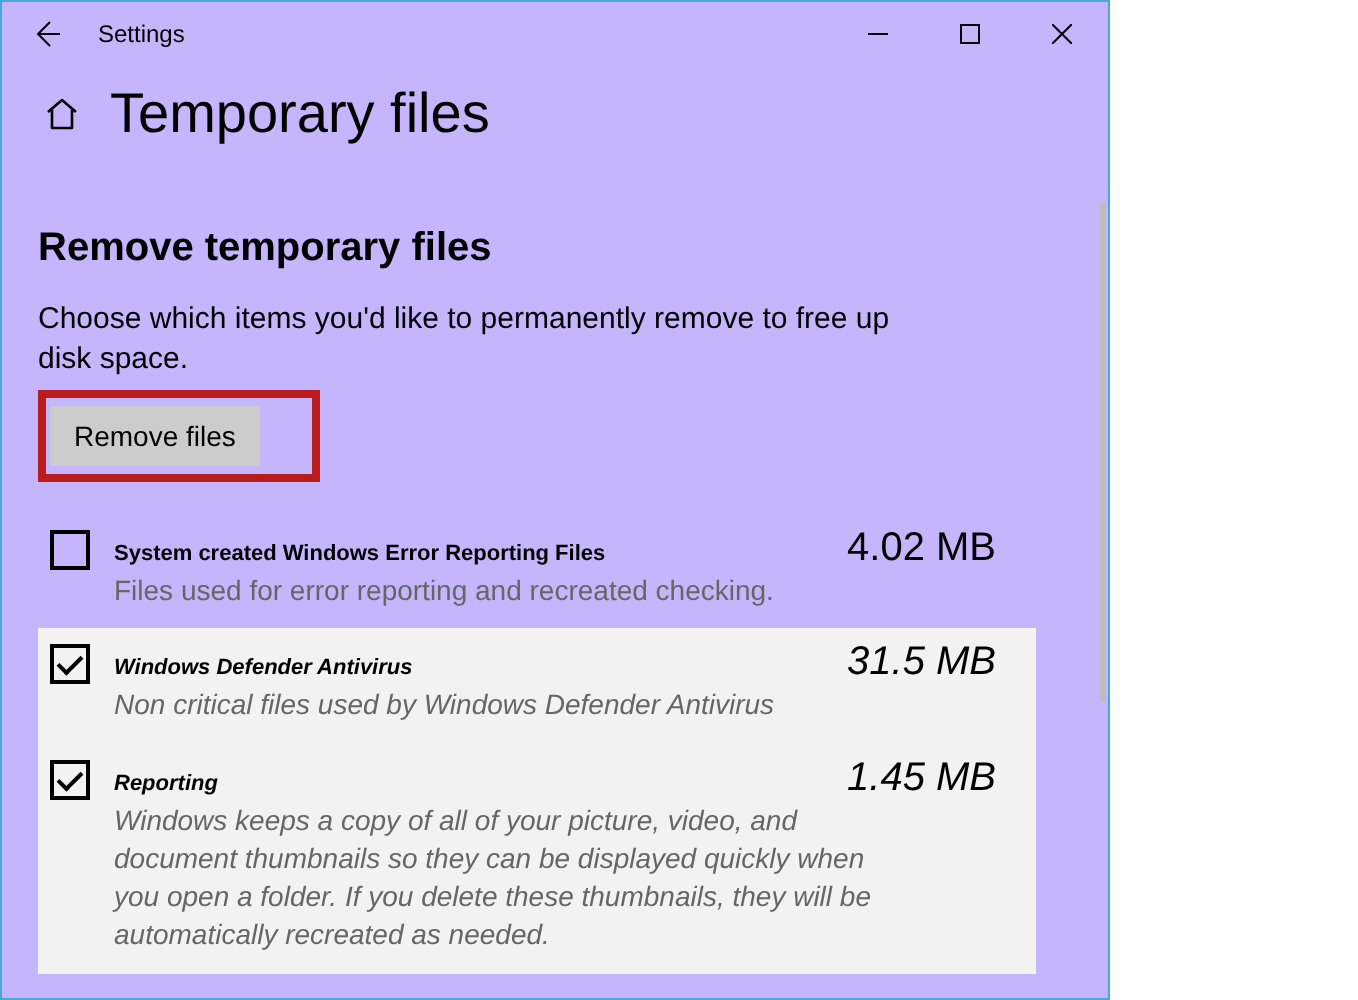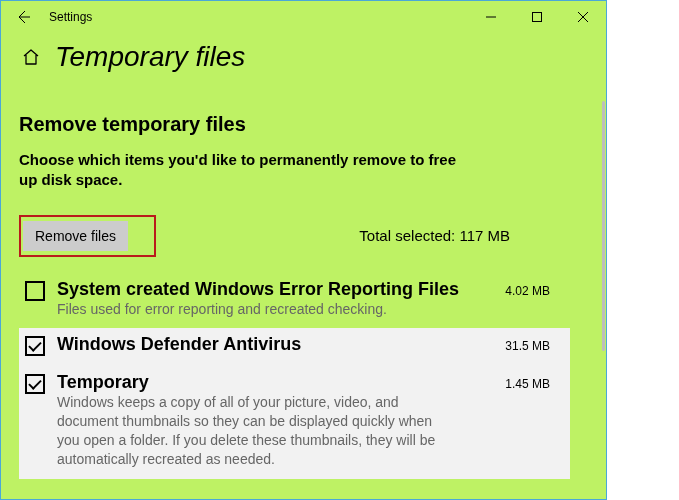--- a/index.html
+++ b/index.html
@@ -6,24 +6,24 @@
   html, body {
     margin: 0; padding: 0;
     width: 679px; height: 500px;
     font-family: "Segoe UI", -apple-system, sans-serif;
     font-size: 14px;
     color: #000;
     background: #fff;
     overflow: hidden;
   }
   .window {
-    width: 607px; height: 500px;
+    width: 555px; height: 500px;
     border: 1px solid #4aa8d8;
     position: relative;
-    background: #bef264;
+    background: #c4b5fd;
   }
   .titlebar {
     height: 32px;
     display: flex;
     align-items: center;
     padding-left: 8px;
   }
   .back-arrow {
     width: 28px; height: 28px;
     display: flex; align-items:center; justify-content:center;
@@ -42,21 +42,20 @@
   .win-btn {
     width: 46px; height: 32px;
     display:flex; align-items:center; justify-content:center;
     font-size: 10px;
     cursor: pointer;
   }
   .header-row {
     display: flex;
     align-items: center;
     padding: 8px 16px 4px 18px;
-    font-style: italic;
   }
   .home-icon {
     width: 24px; height: 24px;
     display:flex; align-items:center; justify-content:center;
     margin-right: 12px;
     cursor: pointer;
   }
   .page-title {
     font-size: 28px;
     font-weight: 400;
@@ -68,30 +67,29 @@
   }
   .section-h {
     font-size: 20px;
     font-weight: 700;
     margin: 18px 0 14px 0;
   }
   .section-desc {
     font-size: 15px;
     max-width: 450px;
     line-height: 1.35;
-    margin-bottom: 24px;
-    font-weight: bold;
+    margin-bottom: 4px;
   }
   .action-row {
     display: flex;
     align-items: center;
     margin-bottom: 16px;
   }
   .highlight-box {
-    border: 2px solid #b91c1c;
+    border: 4px solid #b91c1c;
     padding: 4px 26px 4px 2px;
     display: inline-block;
   }
   .remove-btn {
     background: #cccccc;
     border: none;
     padding: 7px 12px;
     font-size: 14px;
     font-family: inherit;
     cursor: pointer;
@@ -125,25 +123,25 @@
     border-bottom: 2px solid #000;
     transform: rotate(-45deg) translate(1px,-1px);
   }
   .item-body { flex: 1; padding-right: 10px; }
   .item-header {
     display: flex;
     align-items: baseline;
   }
   .item-title {
     font-weight: 600;
-    font-size: 18px;
+    font-size: 11px;
   }
   .item-size {
     margin-left: auto;
-    font-size: 12px;
+    font-size: 20px;
     padding-right: 4px;
   }
   .item-desc {
     color: #666;
     font-size: 14px;
     line-height: 1.35;
     max-width: 380px;
   }
   .scrollbar-track {
     position: absolute;
@@ -152,21 +150,21 @@
     width: 3px;
     height: 390px;
     background: transparent;
   }
   .scrollbar-thumb {
     width: 3px;
     height: 250px;
     background: #bdbdbd;
     border-radius: 2px;
   }
-  .item-group { border-radius: 0; }
+  .item-group { border-radius: 0; font-style: italic; }
 </style>
 </head>
 <body>
 
 <div class="window">
 
   <div class="titlebar">
     <div class="back-arrow">
       <svg width="16" height="16" viewBox="0 0 16 16">
           <path d="M10 2 L4 8 L10 14" stroke="#000" stroke-width="1" fill="none"></path>
@@ -204,21 +202,20 @@
   </div>
 
   <div class="content">
     <div class="section-h">Remove temporary files</div>
     <div class="section-desc">Choose which items you'd like to permanently remove to free up disk space.</div>
 
     <div class="action-row">
       <span class="highlight-box">
         <button class="remove-btn">Remove files</button>
       </span>
-      <span class="total-selected">Total selected: 117 MB</span>
     </div>
 
     <div class="item">
       <div class="checkbox"></div>
       <div class="item-body">
         <div class="item-header">
           <span class="item-title">System created Windows Error Reporting Files</span>
           <span class="item-size">4.02 MB</span>
         </div>
         <div class="item-desc">Files used for error reporting and recreated checking.</div>
@@ -226,28 +223,29 @@
     </div>
 
     <div class="item-group selected item" style="display:block; padding:0;">
       <div class="item selected">
         <div class="checkbox checked"></div>
         <div class="item-body">
           <div class="item-header">
             <span class="item-title">Windows Defender Antivirus</span>
             <span class="item-size">31.5 MB</span>
           </div>
+          <div class="item-desc">Non critical files used by Windows Defender Antivirus</div>
         </div>
       </div>
 
       <div class="item selected">
         <div class="checkbox checked"></div>
         <div class="item-body">
           <div class="item-header">
-            <span class="item-title">Temporary</span>
+            <span class="item-title">Reporting</span>
             <span class="item-size">1.45 MB</span>
           </div>
           <div class="item-desc">Windows keeps a copy of all of your picture, video, and document thumbnails so they can be displayed quickly when you open a folder. If you delete these thumbnails, they will be automatically recreated as needed.</div>
         </div>
       </div>
     </div>
 
   </div>
 
   <div class="scrollbar-track">

